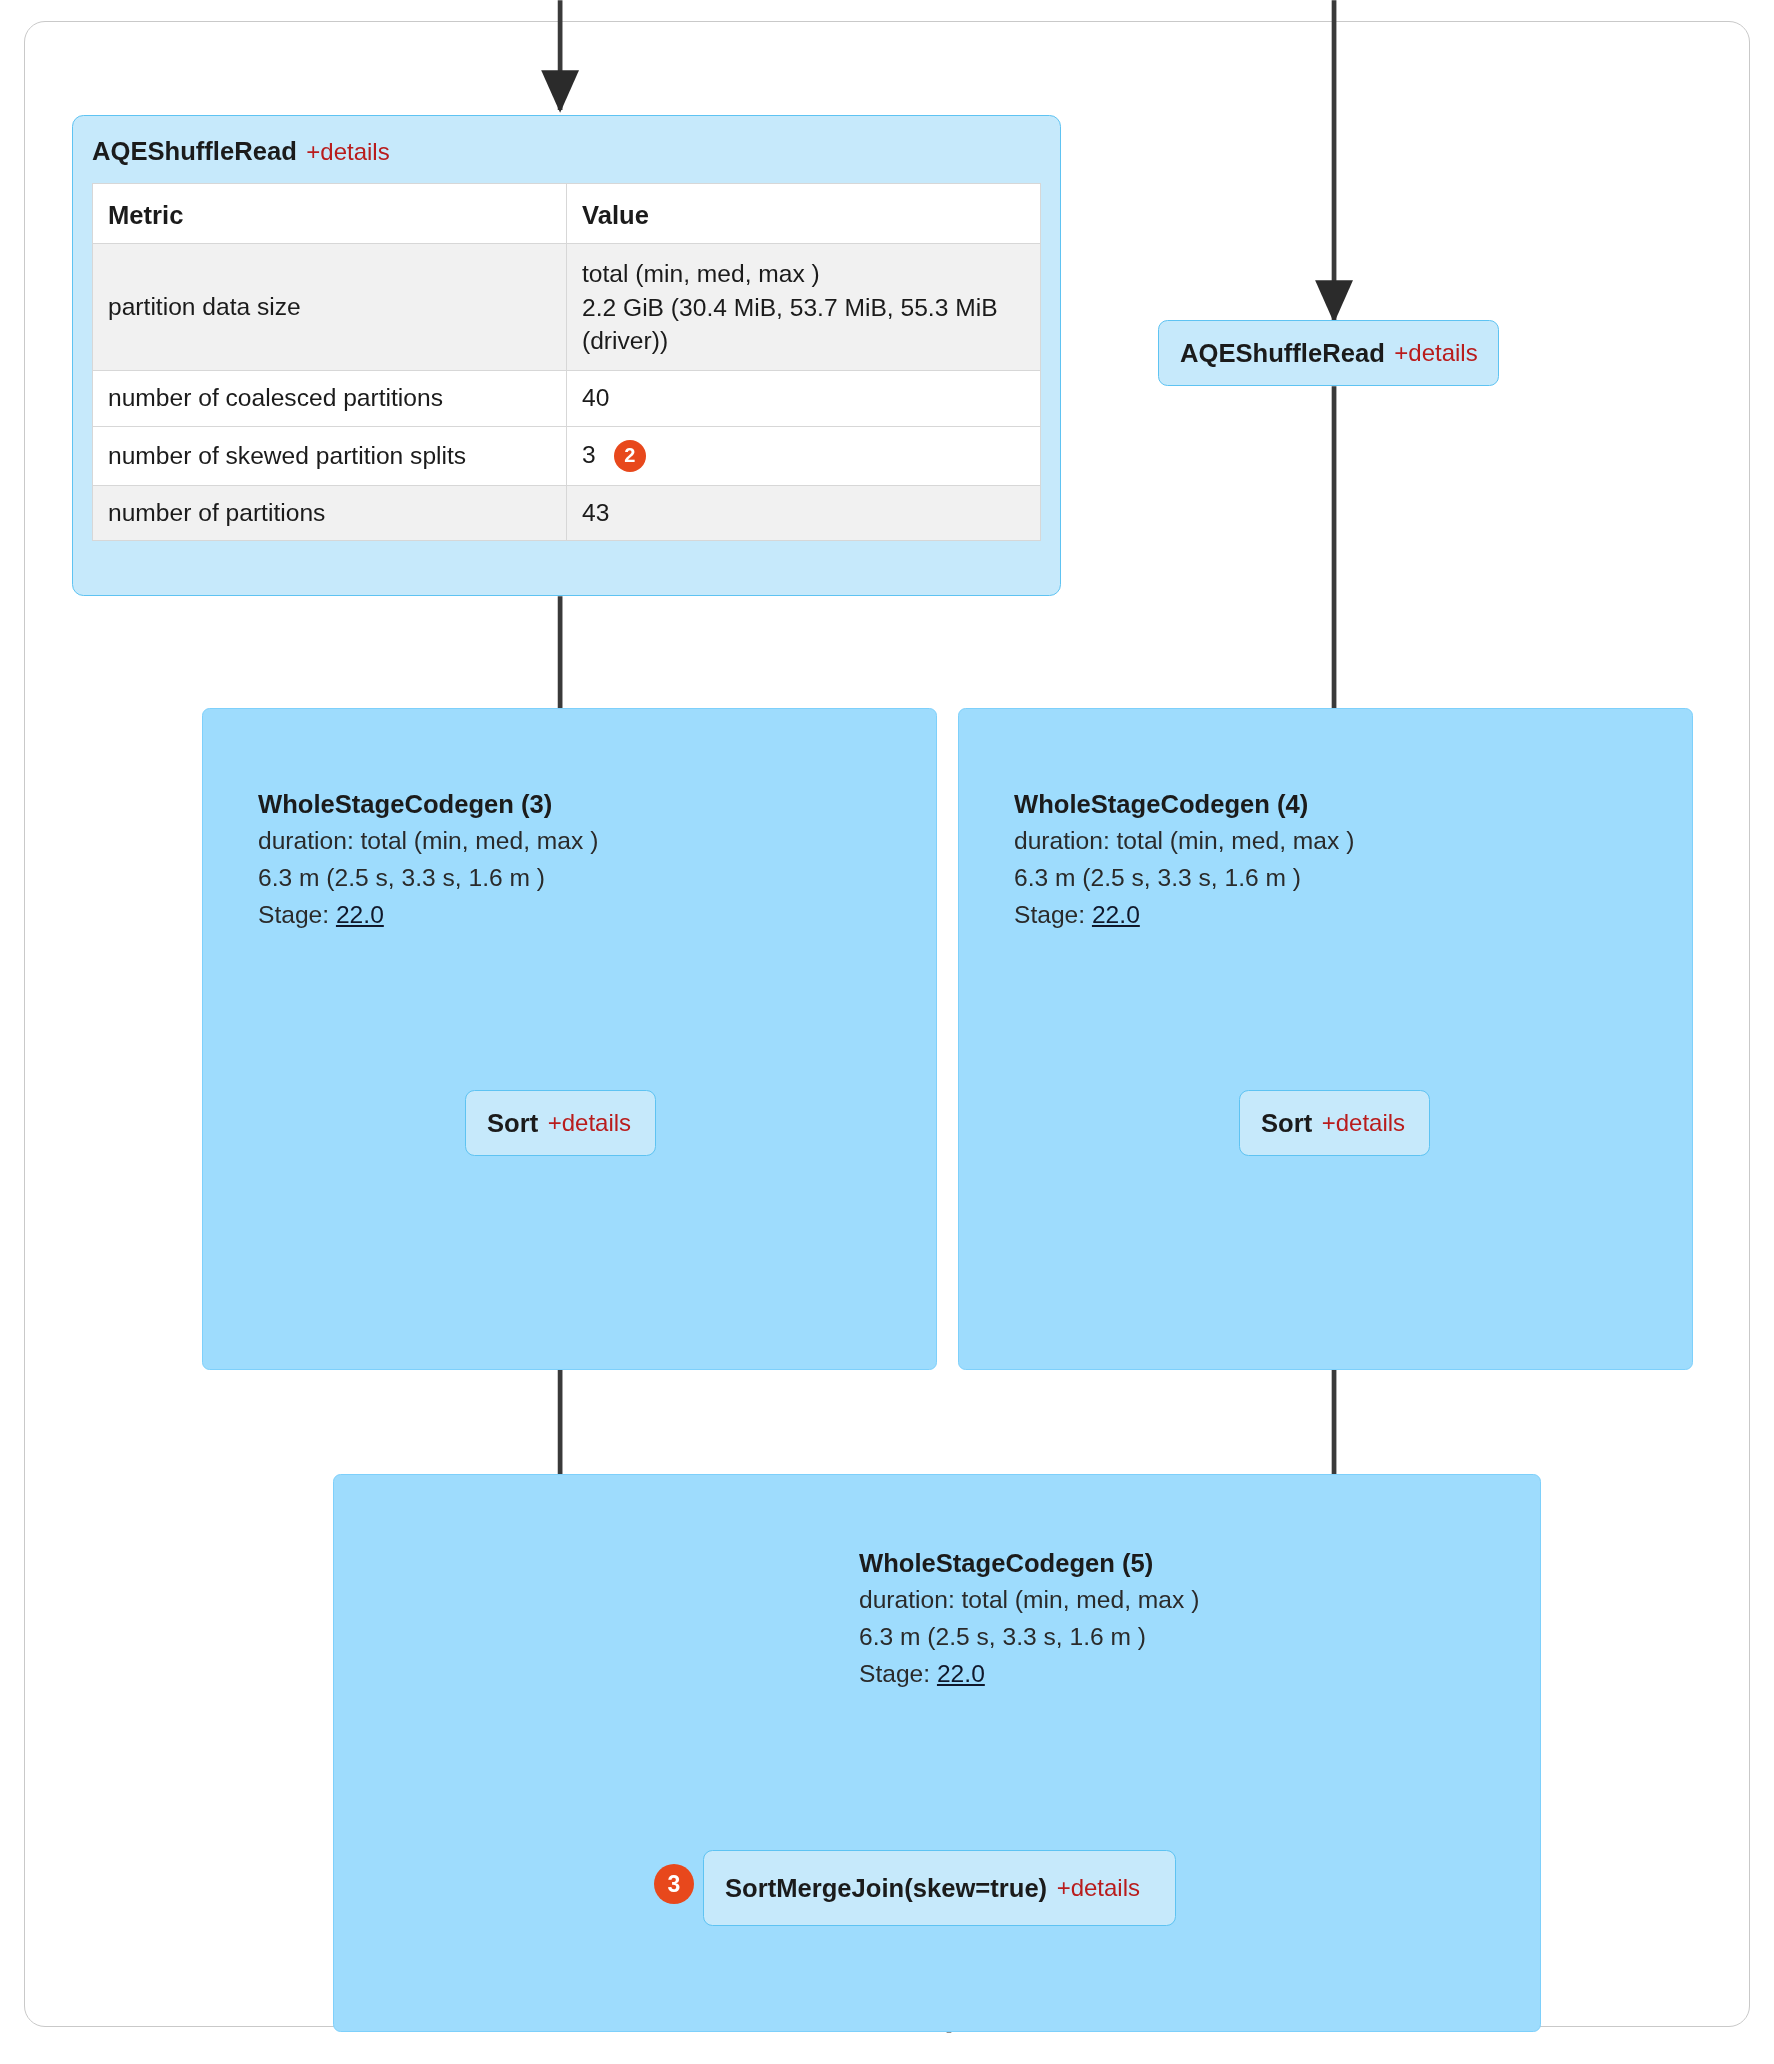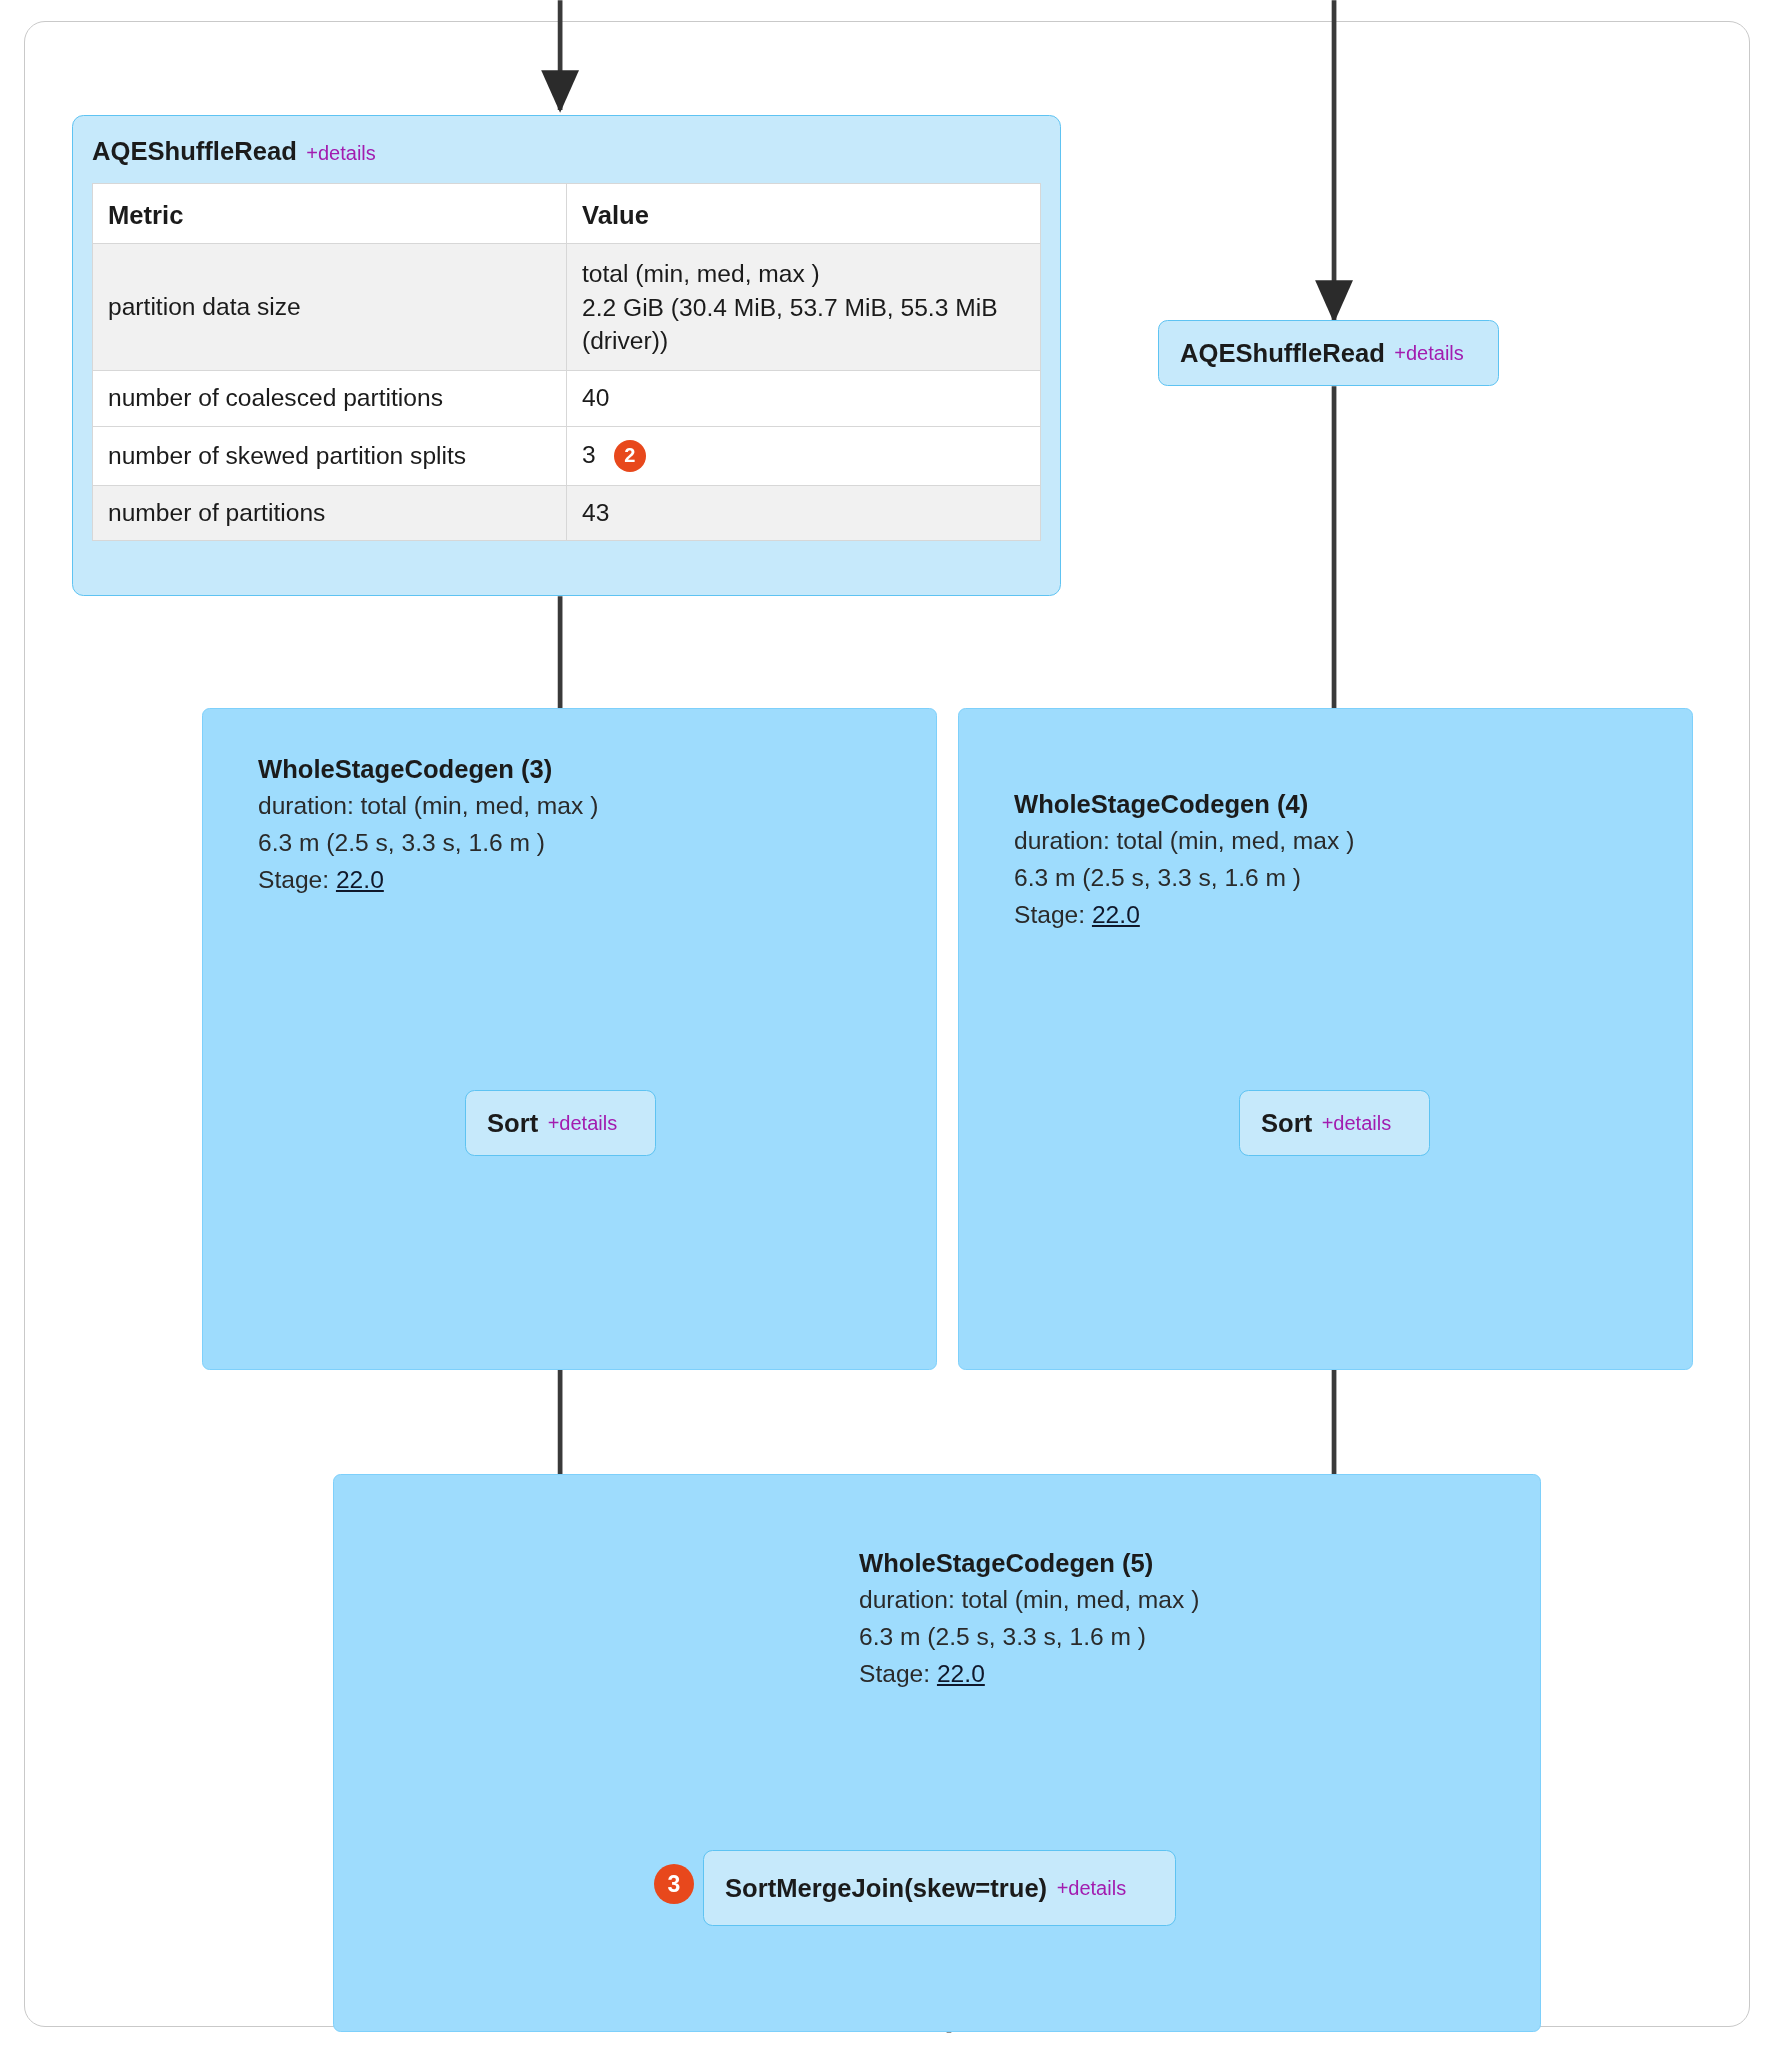--- a/index.html
+++ b/index.html
@@ -48,23 +48,23 @@
     display: flex;
     align-items: center;
   }
   .node-label {
     font-size: 25.6px;
     font-weight: bold;
     color: #1b1b1b;
     white-space: nowrap;
   }
   .details-link {
-    font-size: 20px;
+    font-size: 24px;
     font-weight: normal;
-    color: #a21caf;
+    color: #b91c1c;
     margin-left: 9.5px;
     white-space: nowrap;
   }
   
   .aqe-card {
     position: absolute;
     left: 72px;
     top: 115px;
     width: 989px;
     height: 481px;
@@ -184,21 +184,21 @@
     <line x1="1410" y1="408" x2="1410" y2="1092" stroke="#3a3a3a" stroke-width="5" marker-end="url(#arrowhead)"></line>
 
     <path d="M592,1222 L592,1720 C592,1830 660,1862 833,1906" fill="none" stroke="#3a3a3a" stroke-width="5" marker-end="url(#arrowhead)"></path>
 
     <path d="M1410,1222 L1410,1720 C1410,1830 1342,1862 1170,1906" fill="none" stroke="#3a3a3a" stroke-width="5" marker-end="url(#arrowhead)"></path>
 
     <line x1="1003" y1="2106" x2="1003" y2="2148" stroke="#3a3a3a" stroke-width="5"></line>
   </svg>
 
   <div class="stage-box" style="left:202px; top:708px; width:735px; height:662px;"></div>
-  <div class="stage-text" style="left:258px; top:750px;">
+  <div class="stage-text" style="left:258px; top:785px;">
     <div class="stage-title">WholeStageCodegen (3)</div>
     <div>duration: total (min, med, max )</div>
     <div>6.3 m (2.5 s, 3.3 s, 1.6 m )</div>
     <div><span>Stage: </span><span class="stage-link">22.0</span></div>
   </div>
 
   <div class="stage-box" style="left:958px; top:708px; width:735px; height:662px;"></div>
   <div class="stage-text" style="left:1014px; top:785px;">
     <div class="stage-title">WholeStageCodegen (4)</div>
     <div>duration: total (min, med, max )</div>

